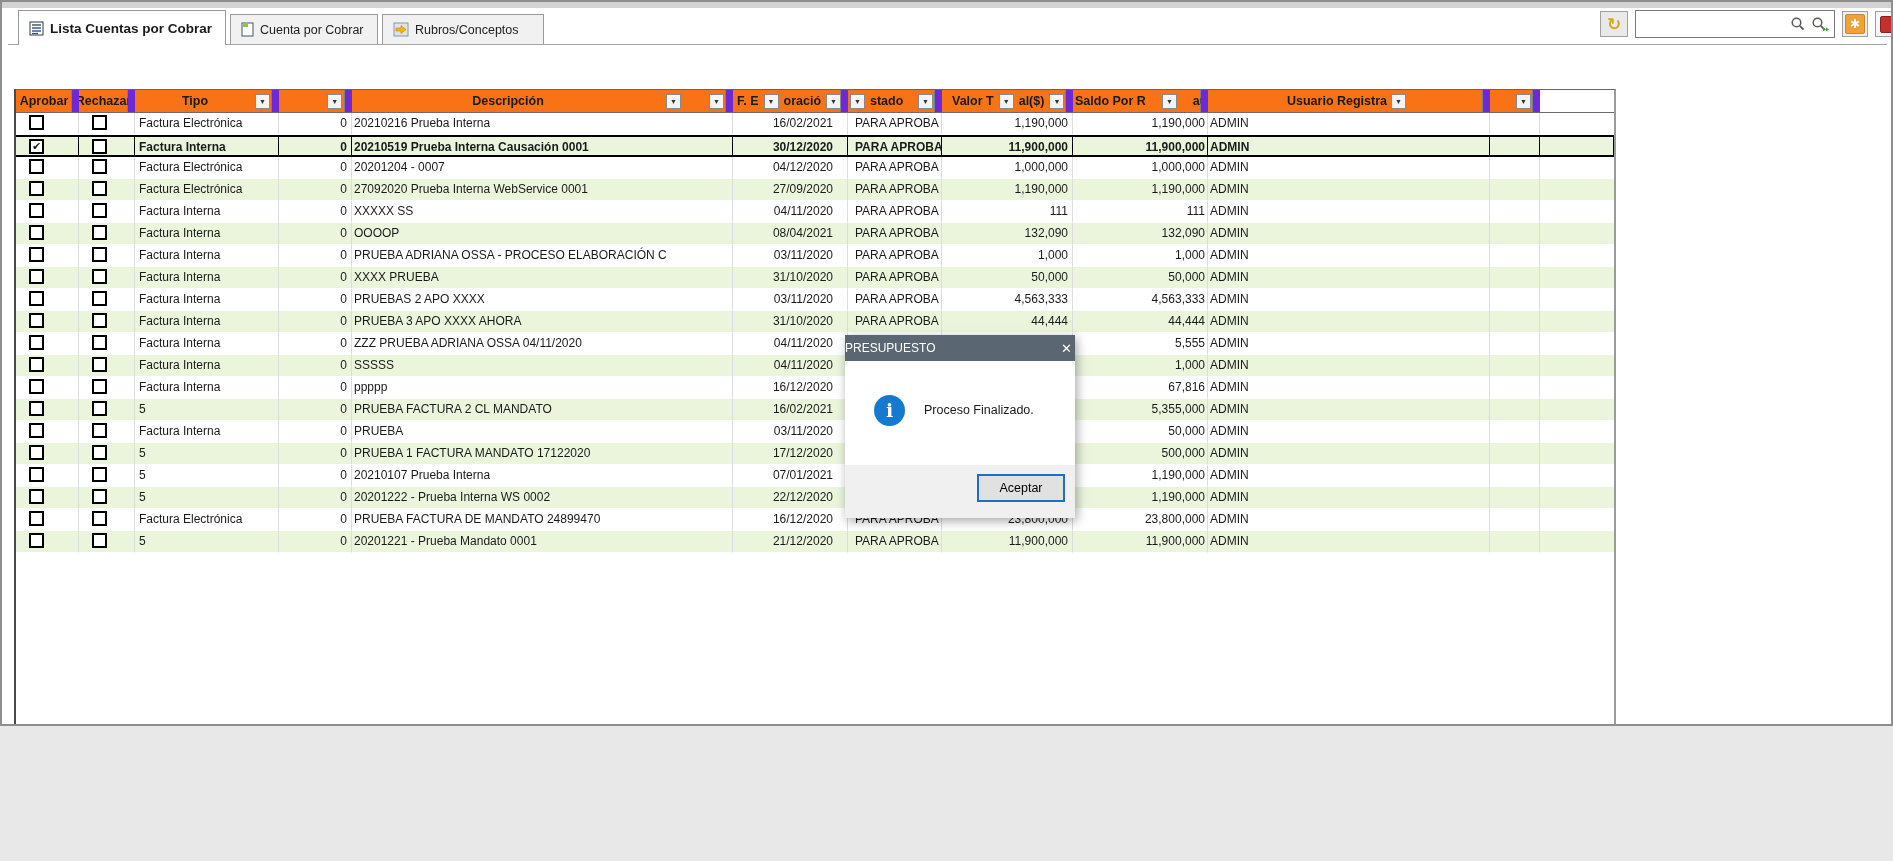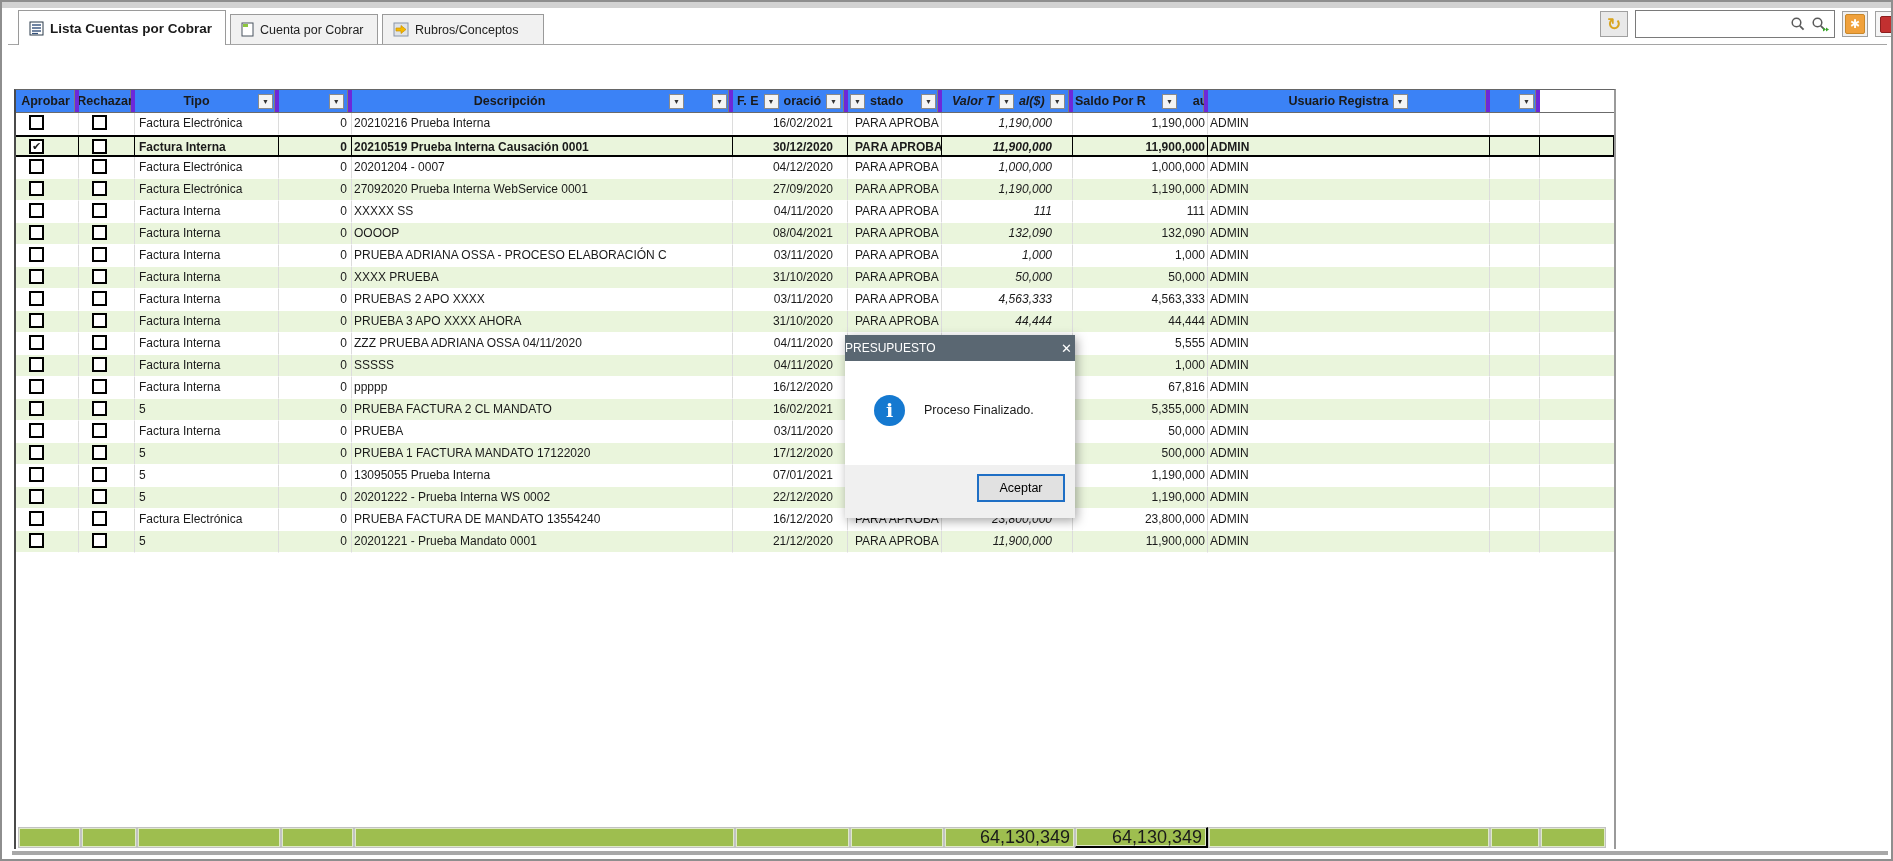--- a/index.html
+++ b/index.html
@@ -1,18 +1,18 @@
 <!DOCTYPE html>
 <html><head>
 <meta charset="utf-8">
 <style>
   html,body{margin:0;padding:0;background:#e8e8e8;}
   *{box-sizing:border-box;}
   #app{
-    position:relative;width:1893px;height:861px;background:#fff;
+    position:relative;width:1893px;height:726px;background:#fff;
     border:2px solid #8e8e8e;overflow:hidden;
     font-family:"Liberation Sans","DejaVu Sans",sans-serif;color:#1a1a1a;
   }
   .top-strip{position:absolute;top:0;left:0;right:0;height:6px;background:#d2d2d2;}
 
   
   .tabbar-line{position:absolute;top:42px;left:6px;right:4px;border-top:1px solid #a5a5a5;}
   .tab{position:absolute;display:flex;align-items:center;gap:6px;cursor:default;
        border:1px solid #9a9a9a;border-bottom:none;background:#f1f1f1;padding:0 10px;}
   .tab.active{top:8px;height:35px;background:#fff;z-index:3;font-weight:bold;font-size:13.5px;}
@@ -37,22 +37,22 @@
   .star-inner{width:20px;height:20px;background:#f0a13c;border:1px solid #c9882a;border-radius:2px;
               color:#fff;font-size:12px;display:flex;align-items:center;justify-content:center;}
   .red-btn{width:24px;height:26px;background:#f5f5f5;border:1px solid #a0a0a0;
            display:flex;align-items:center;justify-content:center;}
   .red-inner{width:15px;height:17px;background:#c23030;border-radius:2px;border:1px solid #8c1f1f;}
 
   
   .grid{position:absolute;top:87px;left:12px;width:1602px;height:760px;
         border-left:2px solid #4a4a4a;border-right:2px solid #9a9a9a;border-top:1px solid #666;}
   .hrow{display:flex;height:23px;border-bottom:1px solid #6b6b6b;background:#fff;}
-  .hcell{background:#3b82f6;font-weight:bold;font-size:12.5px;line-height:22px;text-align:center;
-         border-right:4px solid #6d28d9;box-shadow:inset -1px 0 0 #7e7e7e;
+  .hcell{background:#f97316;font-weight:bold;font-size:12.5px;line-height:22px;text-align:center;
+         border-right:7px solid #6d28d9;box-shadow:inset -1px 0 0 #7e7e7e;
          overflow:hidden;white-space:nowrap;display:flex;align-items:center;justify-content:center;gap:4px;}
   .hcell.frag{justify-content:flex-start;padding-left:4px;gap:5px;}
   .hcell.white{background:#fff;box-shadow:none;border-right:none;}
   .dd{width:15px;height:15px;background:#f4f4f4;border:1px solid #8a8a8a;flex:0 0 auto;
       font-size:7px;line-height:13px;text-align:center;color:#333;}
   .dd-right{margin-left:auto;margin-right:2px;}
 
   .row{display:flex;height:22px;background:#fff;}
   .row.alt{background:#eaf5dc;}
   .cell{height:22px;border-right:1px solid #dcdcdc;border-bottom:1px solid #fff;
@@ -61,21 +61,21 @@
         border-right:1px solid #000;font-weight:bold;}
   .cb{width:15px;height:15px;background:#fff;border:2px solid #000;margin:2px auto 0 11px;
       font-size:11px;line-height:11px;text-align:center;font-weight:bold;}
 
   
   .c-aprobar{width:63px;}  .c-rechazar{width:56px;} .c-tipo{width:144px;padding-left:4px;}
   .c-numero{width:73px;text-align:right;padding-right:4px;}
   .c-desc{width:381px;padding-left:2px;justify-content:space-between;}
   .c-fecha{width:115px;text-align:right;padding-right:14px;}
   .c-estado{width:94px;padding-left:7px;}
-  .c-valor{width:131px;text-align:right;padding-right:20px;font-style:italic;}
+  .c-valor{width:131px;text-align:right;padding-right:4px;}
   .c-saldo{width:135px;text-align:right;padding-right:2px;}
   .c-usuario{width:282px;padding-left:2px;}
   .c-extra{width:50px;}  .c-tail{width:74px;border-right:none;}
 
   
   .frow{position:absolute;left:2px;bottom:1px;height:21px;display:flex;}
   .fcell{background:#9ebe4f;border:1px solid #c2c2c2;box-shadow:inset 0 0 0 1px #dfe9c8;
          height:21px;font-size:18px;line-height:19px;overflow:hidden;white-space:nowrap;}
   .fcell.total{text-align:right;padding-right:4px;}
   .fcell.total-saldo{border-right:2px solid #000;border-bottom:2px solid #000;}
@@ -504,21 +504,21 @@
   </div>
         <div class="row">
     <div class="cell c-aprobar">
             <div class="cb"></div>
           </div>
     <div class="cell c-rechazar">
             <div class="cb"></div>
           </div>
     <div class="cell c-tipo">5</div>
     <div class="cell c-numero">0</div>
-    <div class="cell c-desc">13095055 Prueba Interna</div>
+    <div class="cell c-desc">20210107 Prueba Interna</div>
     <div class="cell c-fecha">07/01/2021</div>
     <div class="cell c-estado">PARA APROBA</div>
     <div class="cell c-valor">1,190,000</div>
     <div class="cell c-saldo">1,190,000</div>
     <div class="cell c-usuario">ADMIN</div>
     <div class="cell c-extra"></div>
     <div class="cell c-tail"></div>
   </div>
         <div class="row alt">
     <div class="cell c-aprobar">
@@ -540,21 +540,21 @@
   </div>
         <div class="row">
     <div class="cell c-aprobar">
             <div class="cb"></div>
           </div>
     <div class="cell c-rechazar">
             <div class="cb"></div>
           </div>
     <div class="cell c-tipo">Factura Electrónica</div>
     <div class="cell c-numero">0</div>
-    <div class="cell c-desc">PRUEBA FACTURA DE MANDATO 13554240</div>
+    <div class="cell c-desc">PRUEBA FACTURA DE MANDATO 24899470</div>
     <div class="cell c-fecha">16/12/2020</div>
     <div class="cell c-estado">PARA APROBA</div>
     <div class="cell c-valor">23,800,000</div>
     <div class="cell c-saldo">23,800,000</div>
     <div class="cell c-usuario">ADMIN</div>
     <div class="cell c-extra"></div>
     <div class="cell c-tail"></div>
   </div>
         <div class="row alt">
     <div class="cell c-aprobar">

